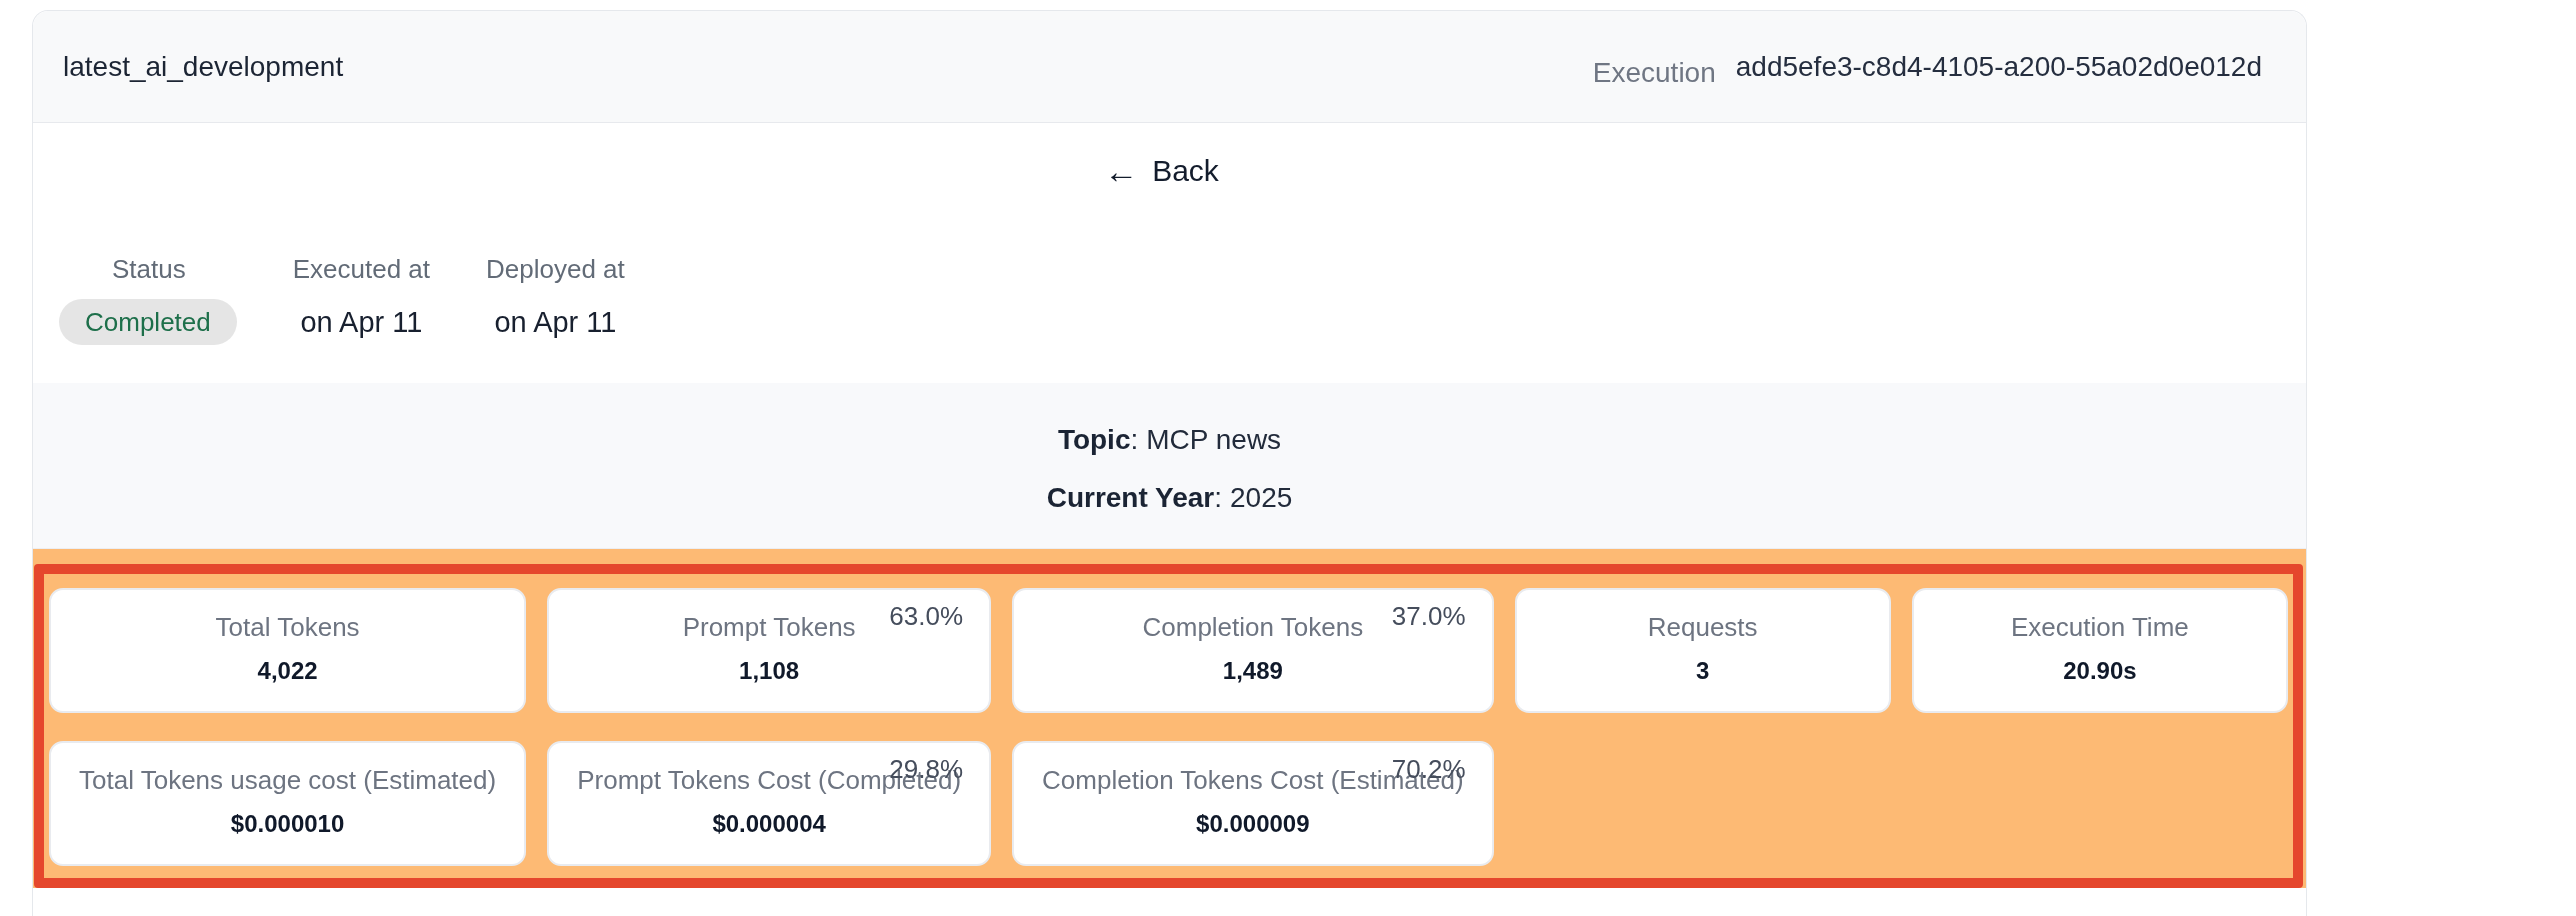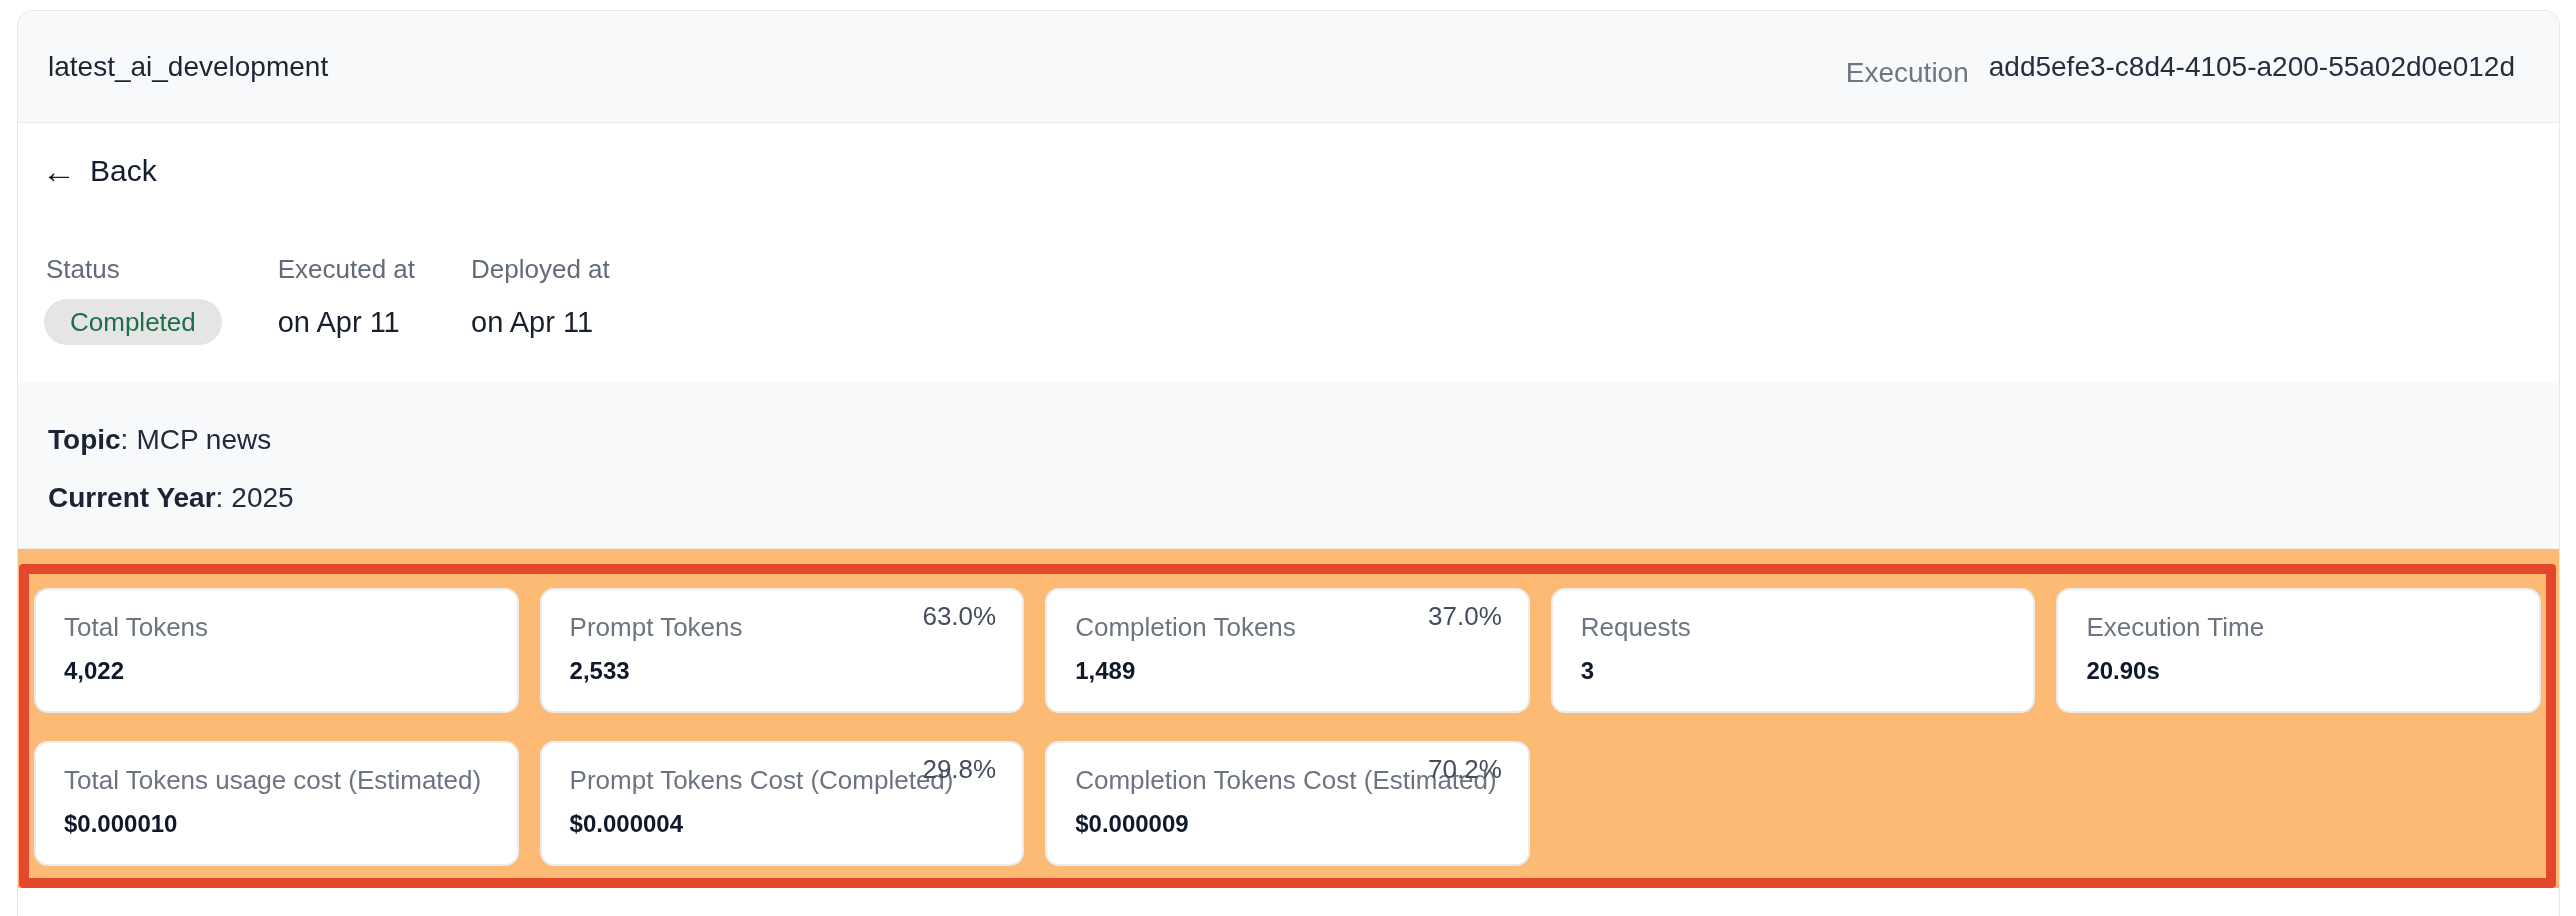--- a/index.html
+++ b/index.html
@@ -5,26 +5,27 @@
   * { box-sizing: border-box; margin: 0; padding: 0; }
   html, body {
     width: 2576px; height: 916px;
     background: #ffffff;
     font-family: "Liberation Sans", sans-serif;
     overflow: hidden;
     color: #1b2332;
   }
   .panel {
     position: absolute;
-    left: 17px; top: 10px;
-    width: 2543px; height: 906px;
+    left: 32px; top: 10px;
+    width: 2275px; height: 906px;
     background: #ffffff;
     border: 1px solid #e5e8ec;
     border-bottom: none;
     border-radius: 16px 16px 0 0;
+    text-align: center;
   }
   
   .panel-header {
     height: 112px;
     background: #f8f9fa;
     border-bottom: 1px solid #e7e9ed;
     border-radius: 16px 16px 0 0;
     display: flex;
     justify-content: space-between;
     align-items: center;
@@ -156,21 +157,21 @@
 
   <div class="stats-section">
     <div class="highlight-box" style="border-color: rgb(229, 71, 45);">
       <div class="cards-grid">
           <div class="metric-card">
             <div class="metric-label">Total Tokens</div>
             <div class="metric-value">4,022</div>
           </div>
           <div class="metric-card">
             <div class="metric-label">Prompt Tokens</div>
-            <div class="metric-value">2,533</div>
+            <div class="metric-value">1,108</div>
             <div class="metric-percent">63.0%</div>
           </div>
           <div class="metric-card">
             <div class="metric-label">Completion Tokens</div>
             <div class="metric-value">1,489</div>
             <div class="metric-percent">37.0%</div>
           </div>
           <div class="metric-card">
             <div class="metric-label">Requests</div>
             <div class="metric-value">3</div>

